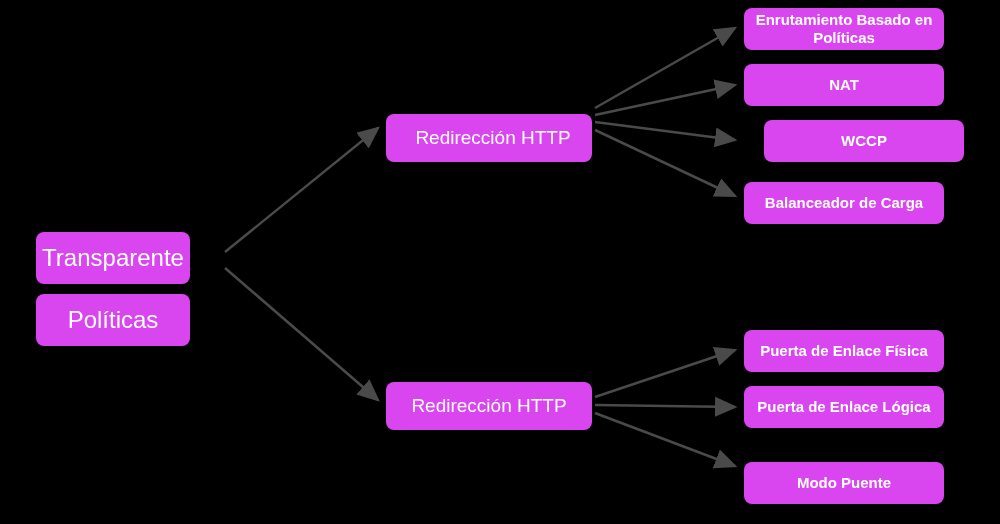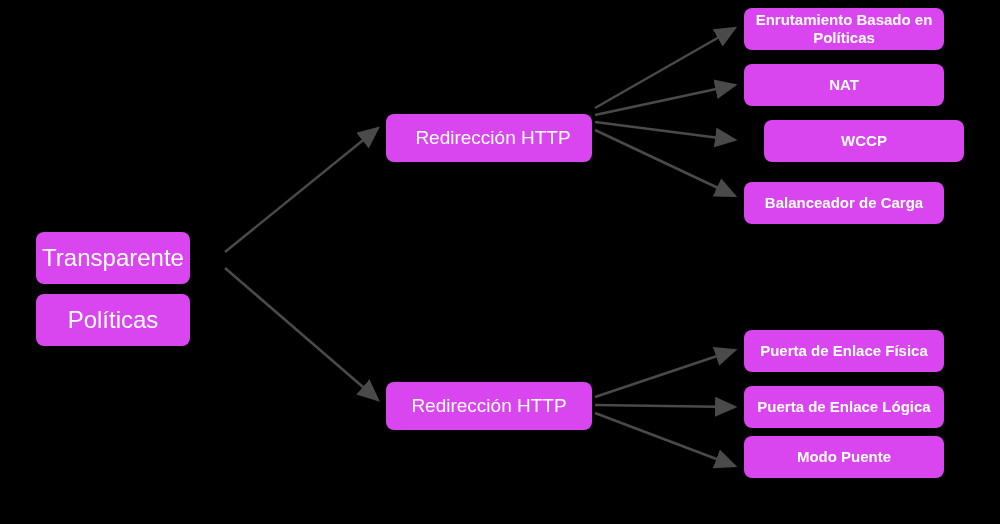--- a/index.html
+++ b/index.html
@@ -79,15 +79,15 @@
 <div class="node node-sm" style="left:744px; top:176px;margin-top:6px;">
   <span>Balanceador de Carga</span>
 </div>
 
 <div class="node node-sm" style="left:744px; top:330px;text-align:right;">
   <span>Puerta de Enlace Física</span>
 </div>
 <div class="node node-sm" style="left:744px; top:386px;">
   <span>Puerta de Enlace Lógica</span>
 </div>
-<div class="node node-sm" style="left:744px; top:436px;">
+<div class="node node-sm" style="left:744px; top:462px;">
   <span>Modo Puente</span>
 </div>
 
 </body></html>

